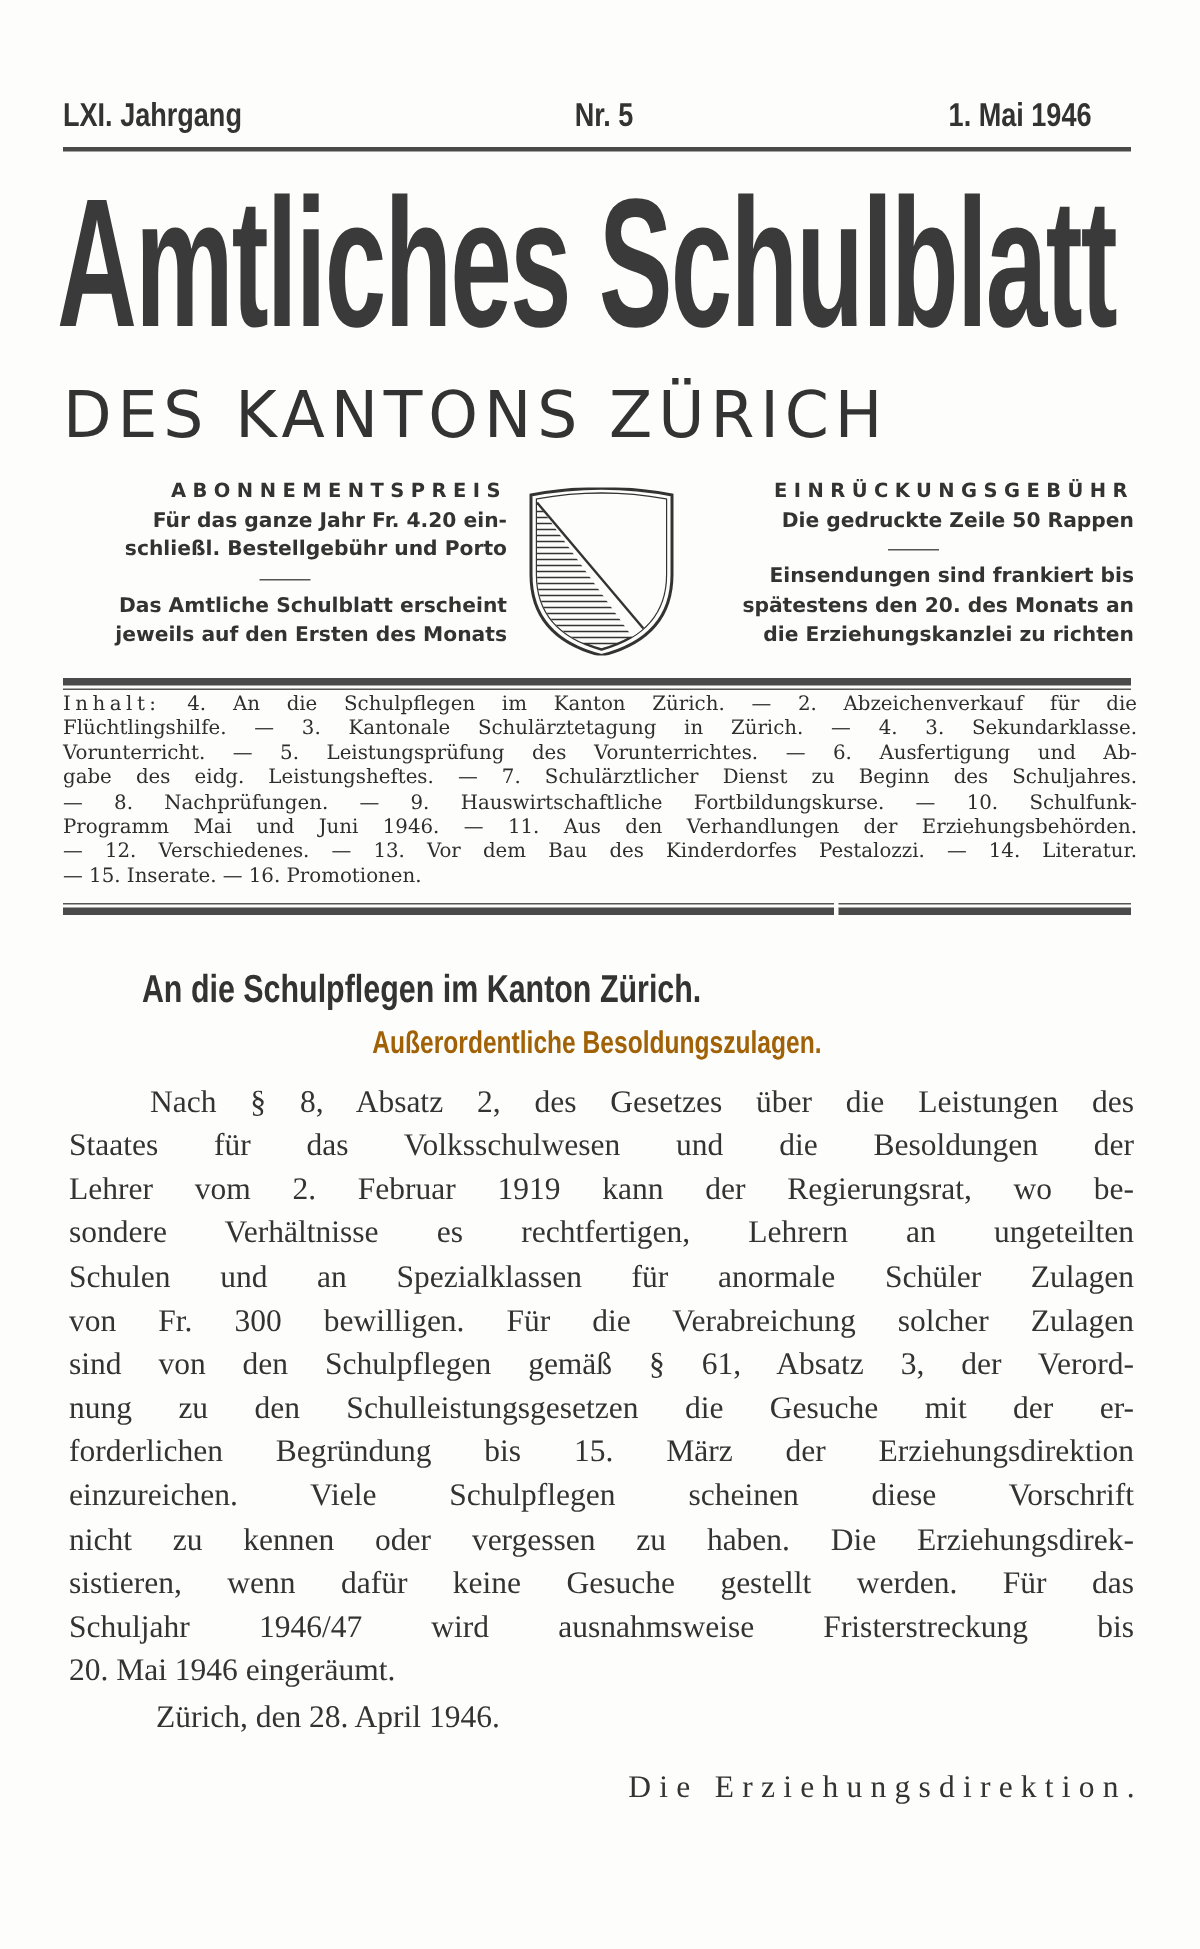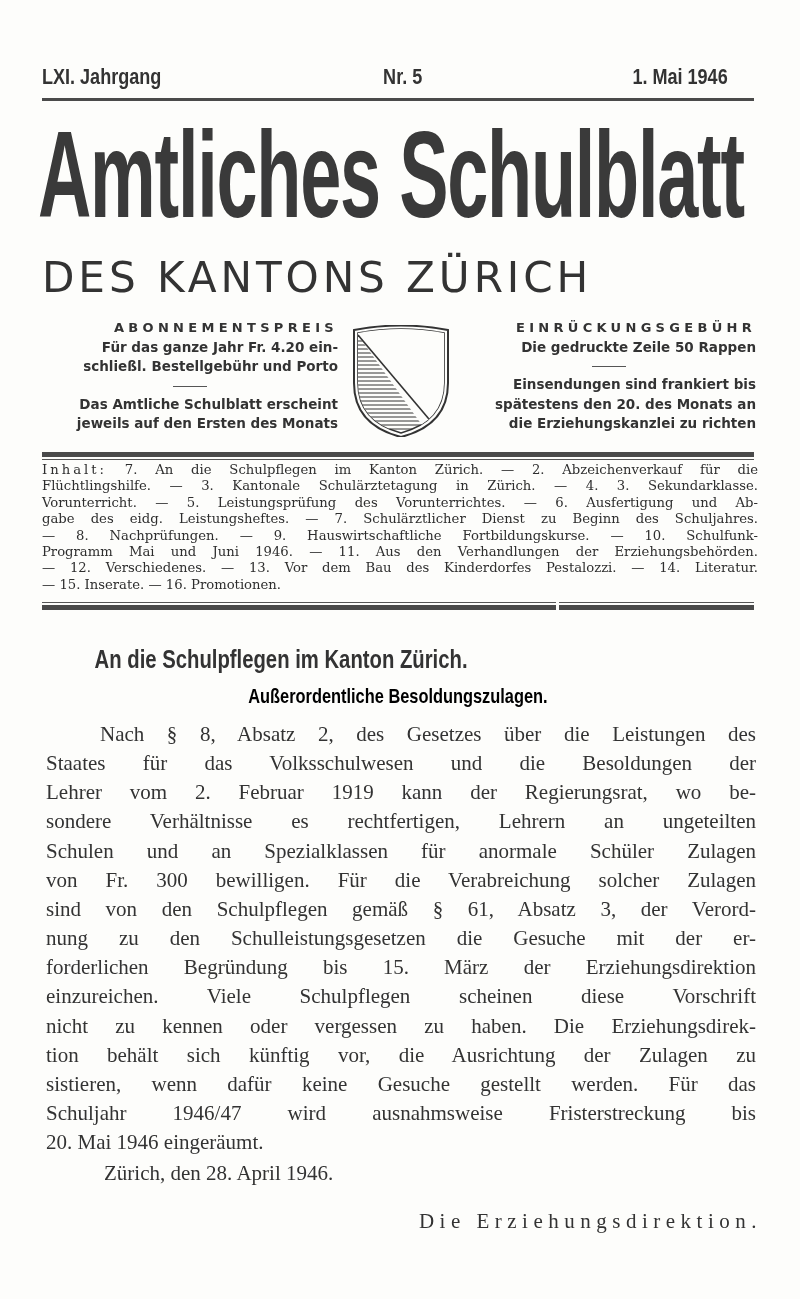--- a/index.html
+++ b/index.html
@@ -50,21 +50,21 @@
 
   .rule-thin2a { position: absolute; top: 602px; left: 0; width: 514px; height: 1px; background: #555; }
   .rule-thin2b { position: absolute; top: 602px; left: 517px; width: 195px; height: 1px; background: #555; }
   .rule-thick2a { position: absolute; top: 605px; left: 0; width: 514px; height: 5px; background: #4a4a4a; }
   .rule-thick2b { position: absolute; top: 605px; left: 517px; width: 195px; height: 5px; background: #4a4a4a; }
 
   .h1 { position: absolute; top: 644px; left: 0; width: 712px; text-align: left;
     font-family: "Liberation Sans", sans-serif; font-weight: bold; font-size: 26px; color: #333; }
   .h1 span, .h2 span { display: inline-block; transform: scaleX(0.78); }
   .h2 { position: absolute; top: 684px; left: 0; width: 712px; text-align: center;
-    font-family: "Liberation Sans", sans-serif; font-weight: bold; font-size: 21px; color: #000000; }
+    font-family: "Liberation Sans", sans-serif; font-weight: bold; font-size: 21px; color: #a16207; }
 
   .body { position: absolute; top: 720px; left: 4px; width: 710px;
     font-family: "Liberation Serif", serif; font-size: 21px; line-height: 29.15px; color: #333; }
   .body .line { display: block; white-space: nowrap; text-align: justify; text-align-last: justify; }
   .body .line.first { padding-left: 54px; }
   .body .line.last { text-align-last: left; }
   .body .place { display: block; padding-left: 58px; margin-top: 2px; }
   .body .sign { display: block; text-align: right; letter-spacing: 5.5px; margin-top: 18px; margin-right: -6px; }
 </style>
 </head>
@@ -137,21 +137,21 @@
     <div class="dash"></div>
     <span class="txt">Einsendungen sind frankiert bis</span>
     <span class="txt">spätestens den 20. des Monats an</span>
     <span class="txt">die Erziehungskanzlei zu richten</span>
   </div>
 
   <div class="rule-thick1"></div>
   <div class="rule-thin1"></div>
 
   <div class="contents">
-    <span class="line"><span class="label">Inhalt:</span> <span>7. An die Schulpflegen im Kanton Zürich. — 2. Abzeichenverkauf für die</span></span>
+    <span class="line"><span class="label">Inhalt:</span> <span>4. An die Schulpflegen im Kanton Zürich. — 2. Abzeichenverkauf für die</span></span>
     <span class="line">Flüchtlingshilfe. — 3. Kantonale Schulärztetagung in Zürich. — 4. 3. Sekundarklasse.</span>
     <span class="line">Vorunterricht. — 5. Leistungsprüfung des Vorunterrichtes. — 6. Ausfertigung und Ab-</span>
     <span class="line">gabe des eidg. Leistungsheftes. — 7. Schulärztlicher Dienst zu Beginn des Schuljahres.</span>
     <span class="line">— 8. Nachprüfungen. — 9. Hauswirtschaftliche Fortbildungskurse. — 10. Schulfunk-</span>
     <span class="line">Programm Mai und Juni 1946. — 11. Aus den Verhandlungen der Erziehungsbehörden.</span>
     <span class="line">— 12. Verschiedenes. — 13. Vor dem Bau des Kinderdorfes Pestalozzi. — 14. Literatur.</span>
     <span class="line last">— 15. Inserate. — 16. Promotionen.</span>
   </div>
 
   <div class="rule-thin2a"></div>
@@ -167,21 +167,20 @@
     <span class="line">Staates für das Volksschulwesen und die Besoldungen der</span>
     <span class="line">Lehrer vom 2. Februar 1919 kann der Regierungsrat, wo be-</span>
     <span class="line">sondere Verhältnisse es rechtfertigen, Lehrern an ungeteilten</span>
     <span class="line">Schulen und an Spezialklassen für anormale Schüler Zulagen</span>
     <span class="line">von Fr. 300 bewilligen. Für die Verabreichung solcher Zulagen</span>
     <span class="line">sind von den Schulpflegen gemäß § 61, Absatz 3, der Verord-</span>
     <span class="line">nung zu den Schulleistungsgesetzen die Gesuche mit der er-</span>
     <span class="line">forderlichen Begründung bis 15. März der Erziehungsdirektion</span>
     <span class="line">einzureichen. Viele Schulpflegen scheinen diese Vorschrift</span>
     <span class="line">nicht zu kennen oder vergessen zu haben. Die Erziehungsdirek-</span>
-    <span class="line">tion behält sich künftig vor, die Ausrichtung der Zulagen zu</span>
     <span class="line">sistieren, wenn dafür keine Gesuche gestellt werden. Für das</span>
     <span class="line">Schuljahr 1946/47 wird ausnahmsweise Fristerstreckung bis</span>
     <span class="line last">20. Mai 1946 eingeräumt.</span>
     <span class="place">Zürich, den 28. April 1946.</span>
     <span class="sign">Die Erziehungsdirektion.</span>
   </div>
 
 </div>
 
 </body></html>

